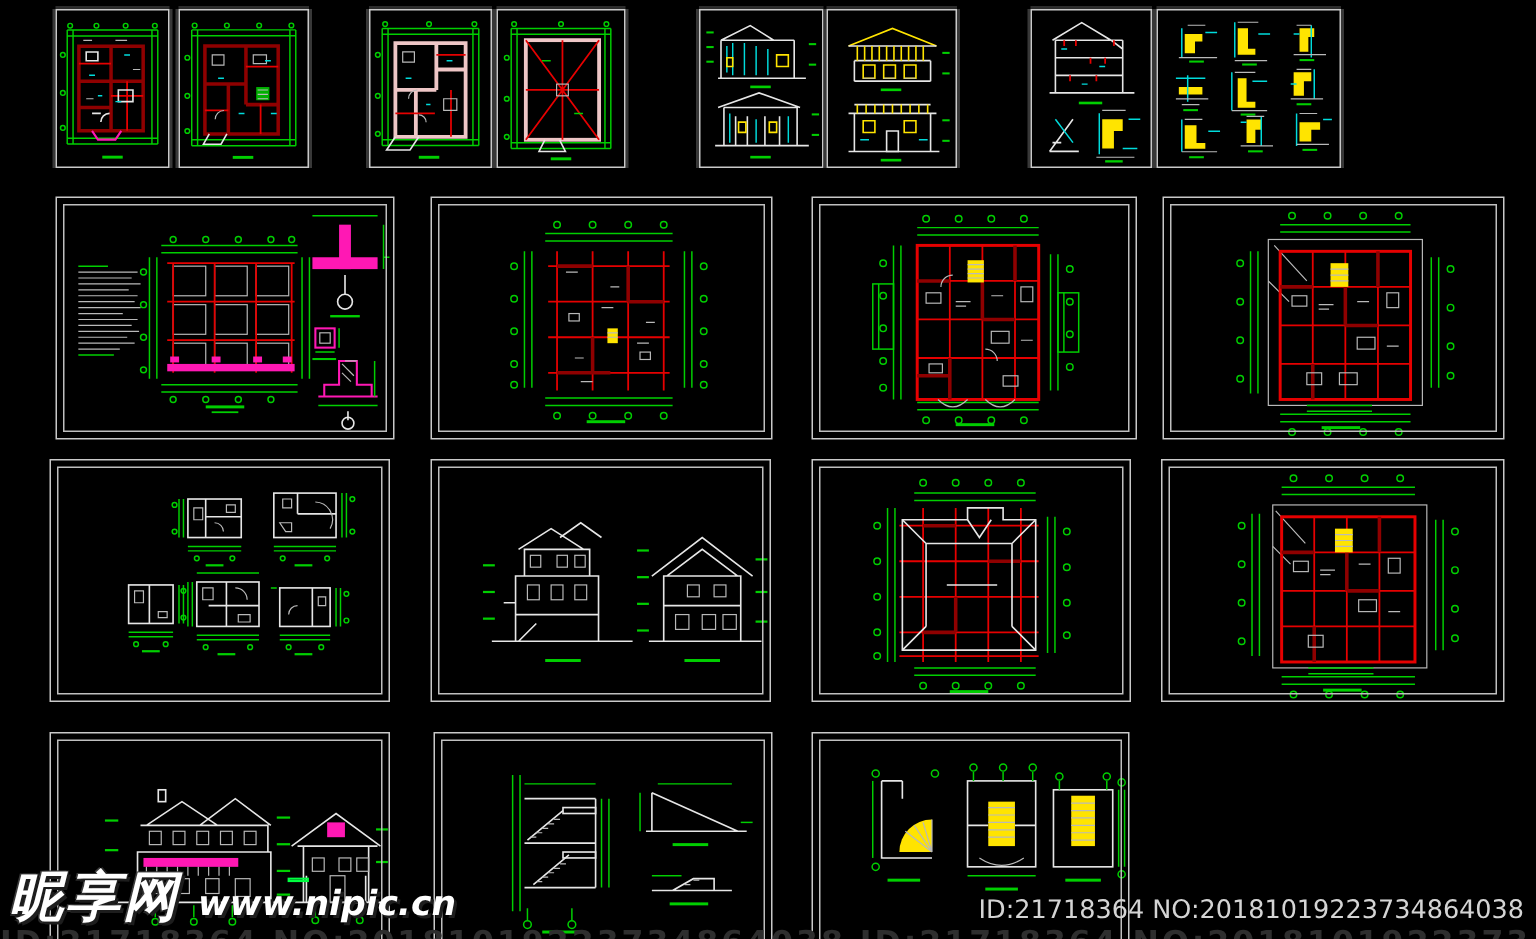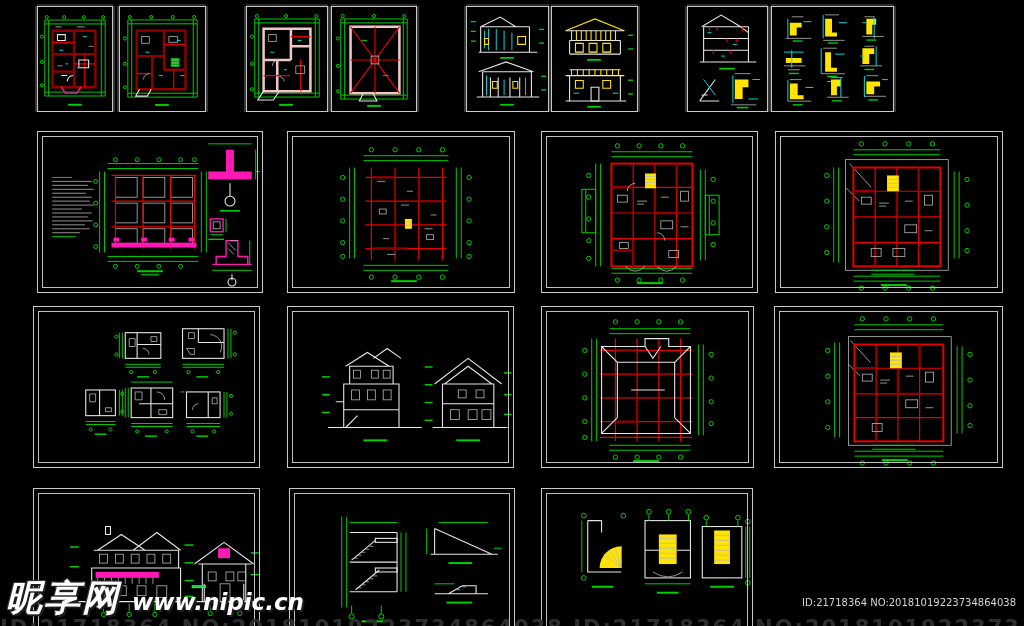--- a/index.html
+++ b/index.html
@@ -25,21 +25,21 @@
   .sm{stroke:#ff18b4;fill:none;stroke-width:1.4;}
   .smf{fill:#ff18b4;stroke:none;}
   .spk{stroke:#eec6c6;fill:none;stroke-width:2.6;}
   
   .watermark{position:absolute;left:6px;top:574px;display:flex;align-items:baseline;
              color:#fff;font-weight:bold;z-index:30;white-space:nowrap;}
   .watermark .site{font-size:36px;letter-spacing:2px;font-style:italic;
     text-shadow:2px 2px 0 #1d1d1d,-1px -1px 0 #3a3a3a,1px -1px 0 #2a2a2a,-1px 1px 0 #2a2a2a;}
   .watermark .url{font-size:23px;font-style:italic;margin-left:12px;
     text-shadow:2px 2px 0 #1d1d1d;}
-  .id-line{position:absolute;top:597px;right:8px;color:#d4d4d4;font-size:10px;z-index:30;text-align:center;}
+  .id-line{position:absolute;top:597px;right:8px;color:#d4d4d4;font-size:17px;z-index:30;text-align:center;}
   .cutline{position:absolute;left:0;top:615px;width:100%;height:11px;overflow:hidden;z-index:29;}
   .cutline span{display:block;margin-top:1px;color:#2e2e2e;font-weight:bold;font-size:21px;
                 letter-spacing:2px;white-space:nowrap;}
 </style>
 </head>
 <body>
 
 <div class="canvas">
 
   <div class="sheet top" style="left:37px;top:6px;width:76px;height:106px" title="Ground floor plan (dark red walls)">

